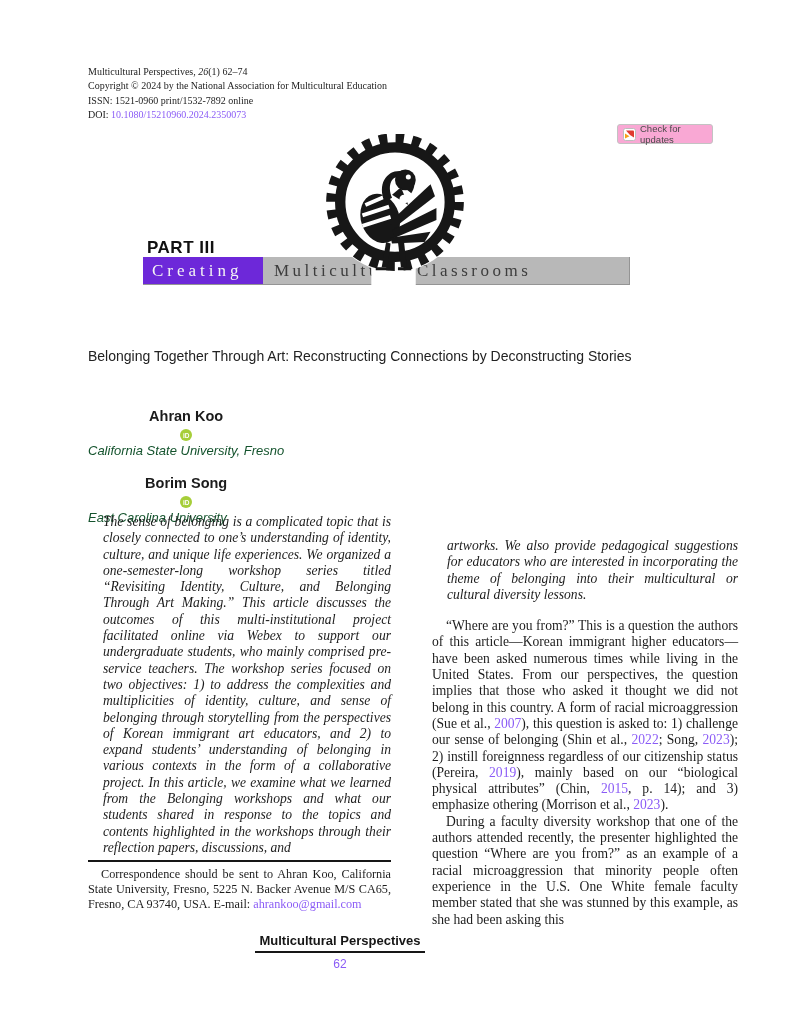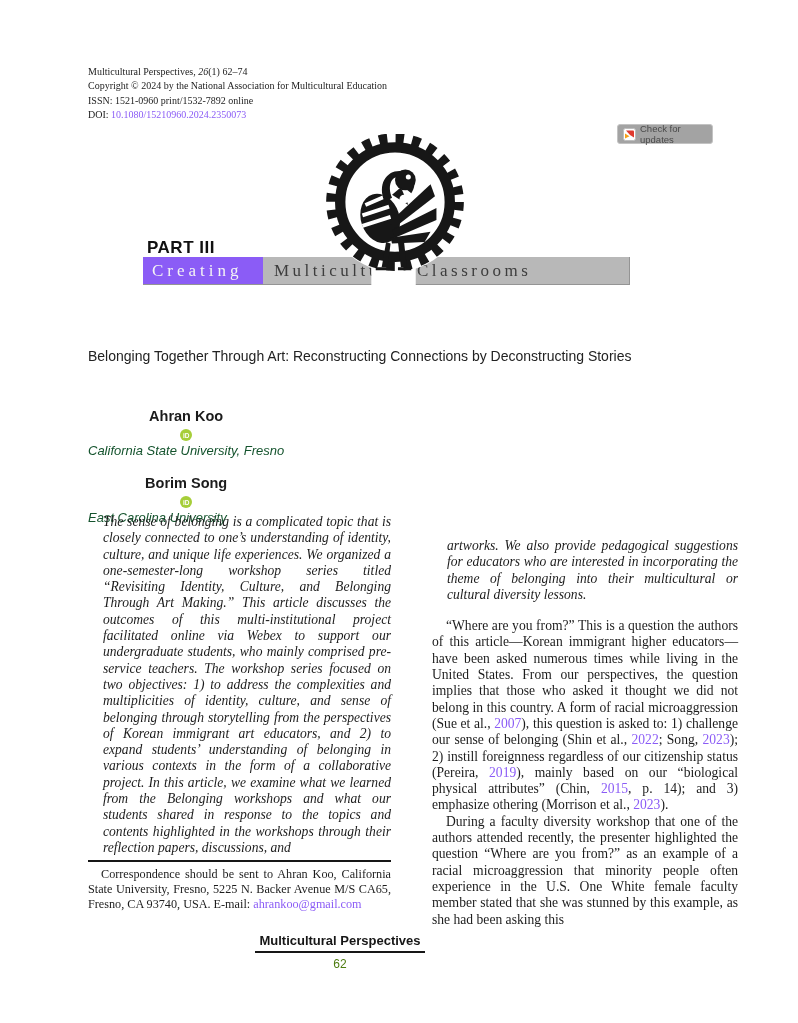--- a/index.html
+++ b/index.html
@@ -10,21 +10,21 @@
   }
   
   .journal-header { position:absolute; left:88px; top:57px; font-size:10px; line-height:14.4px;margin-top:8px; }
   .seg-it { font-style:italic; }
   .seg-link { color:#8b5cf6; }
   .seg-link[data-interactable="true"] { cursor:pointer; }
 
   
   .updates-badge {
     position:absolute; left:617px; top:124px; width:96px; height:20px;
-    background:#a3a3a3; border:1px solid #c3c3c3; border-radius:3px;
+    background:#f9a8d4; border:1px solid #c3c3c3; border-radius:3px;
     display:flex; align-items:center; gap:4px; padding:0 5px;
     font-family:"Liberation Sans", sans-serif; font-size:9.5px; color:#4a4a4a;
     cursor:pointer;
   }
   .updates-badge svg { flex:0 0 auto; }
 
   
   .logo { position:absolute; left:320px; top:134px; width:150px; height:154px; z-index:3; }
 
   
@@ -32,21 +32,21 @@
     position:absolute; left:147px; top:238px; z-index:1;
     font-family:"Liberation Sans", sans-serif; font-weight:bold;
     font-size:17px; letter-spacing:0.5px; color:#111;
   }
   .banner {
     position:absolute; left:143px; top:257px; height:28px; z-index:1;
     display:flex; font-family:"Liberation Serif", serif; font-size:17px;
     border-bottom:1px solid #949494; border-right:1px solid #949494;
   }
   .banner-left {
-    background:#8b5cf6; color:#f4f4f4; width:120px;
+    background:#6d28d9; color:#f4f4f4; width:120px;
     display:flex; align-items:center; padding-left:9px; letter-spacing:4px;
   }
   .banner-right {
     background:#b8b8b8; color:#3d3d3d; width:366px;
     display:flex; align-items:center; padding-left:11px; letter-spacing:3.5px;
   }
 
   
   .article-title {
     position:absolute; left:88px; top:344px; width:600px;
@@ -82,21 +82,21 @@
   
   .page-footer {
     position:absolute; left:0; top:933px; width:680px;
     display:flex; flex-direction:column; align-items:center;
     font-family:"Liberation Sans", sans-serif;
   }
   .footer-journal {
     font-weight:bold; font-size:13px; color:#161616;
     padding:0 4px 3px 4px; border-bottom:2px solid #161616;
   }
-  .footer-page { font-size:12px; margin-top:4px; color:#4d7c0f; }
+  .footer-page { font-size:12px; margin-top:4px; color:#8b5cf6; }
 </style>
 </head>
 <body>
 
 <div class="page" data-interactable="false">
 
   <div class="journal-header" data-interactable="false">
     <div data-interactable="false"><span data-interactable="false">Multicultural Perspectives, </span><span class="seg-it" data-interactable="false">26</span><span data-interactable="false">(1) 62–74</span></div>
     <div data-interactable="false">Copyright © 2024 by the National Association for Multicultural Education</div>
     <div data-interactable="false">ISSN: 1521-0960 print/1532-7892 online</div>

